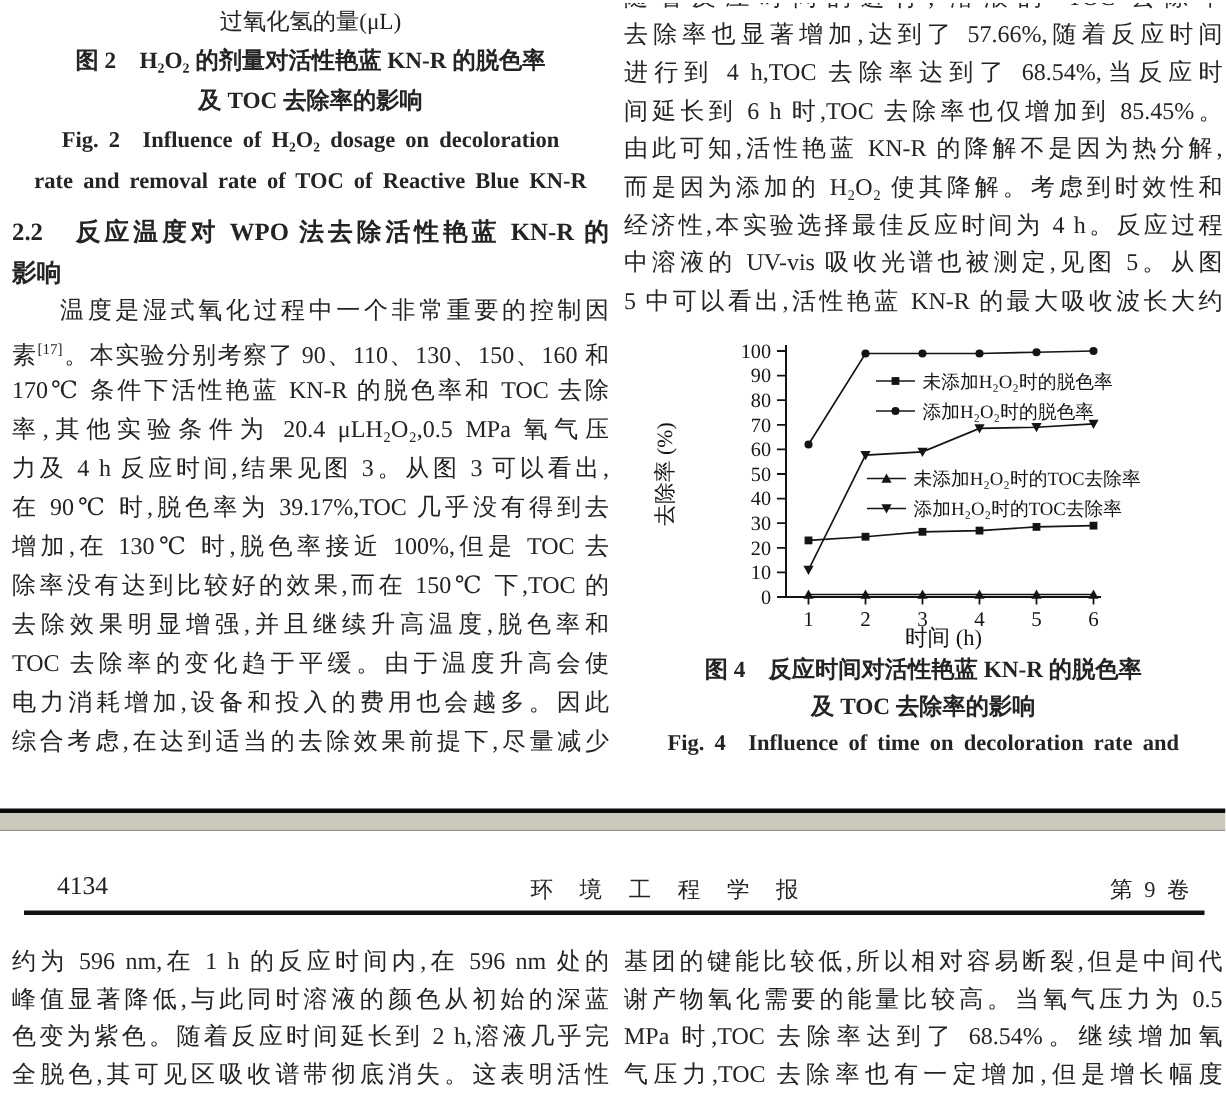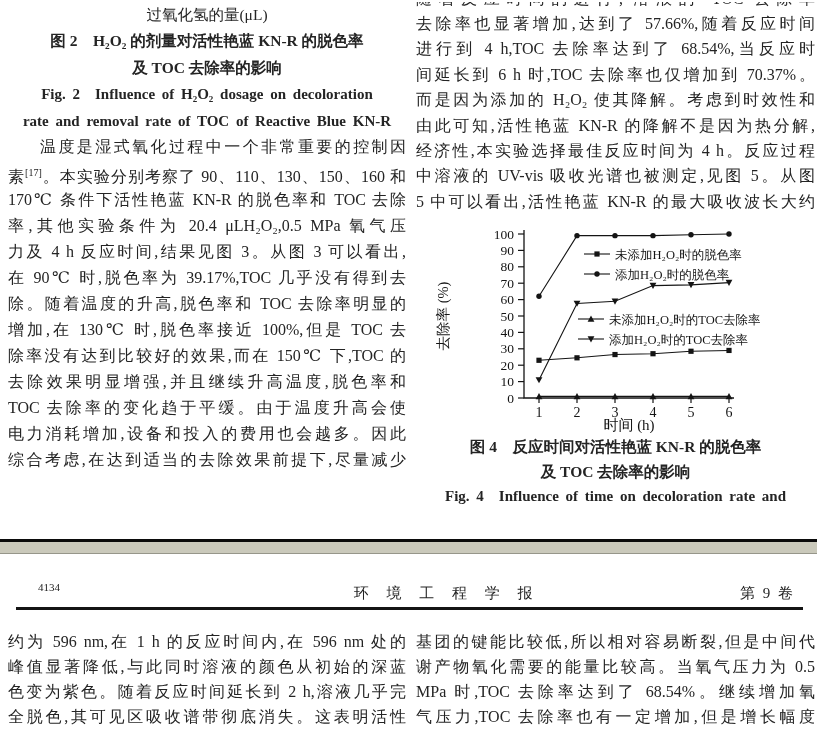--- a/index.html
+++ b/index.html
@@ -36,21 +36,21 @@
   .fig4-caps{margin-top:1px;}
   .fig4-caps .cap-cn .tline{line-height:25px;}
   .fig4-caps .cap-en .tline{line-height:25px;}
   
   .page-gap{position:absolute;top:539px;left:0;width:817px;}
   .gap-black{height:3px;background:#0b0b0b;}
   .gap-band{height:11px;background:#cac9bb;}
   .gap-edge{height:1px;background:#96968a;}
   
   .next-header{position:absolute;top:578px;left:0;width:817px;height:34px;}
-  .pgnum{position:absolute;left:38px;top:3px;font-size:11px;}
+  .pgnum{position:absolute;left:38px;top:3px;font-size:17px;}
   .jtitle{position:absolute;left:0;width:100%;text-align:center;top:6px;font-size:15px;letter-spacing:7px;padding-left:38px;}
   .vol{position:absolute;right:22px;top:6px;font-size:15px;letter-spacing:2px;}
   .hrule{position:absolute;top:29px;left:16px;right:14px;height:2.5px;background:#141414;}
   
   .bottom-section{position:absolute;top:629px;left:0;right:0;}
   .bottom-section .tline{line-height:25px;}
 </style>
 </head>
 <body>
 
@@ -59,47 +59,50 @@
     <div class="fig2-label center-lines">
         <div class="tline">过氧化氢的量(μL)</div>
       </div>
     <div class="cap-cn center-lines">
         <div class="tline">图 2　H₂O₂ 的剂量对活性艳蓝 KN-R 的脱色率</div>
         <div class="tline">及 TOC 去除率的影响</div>
       </div>
     <div class="cap-en center-lines">
         <div class="tline">Fig. 2　Influence of H₂O₂ dosage on decoloration</div>
         <div class="tline">rate and removal rate of TOC of Reactive Blue KN-R</div>
+      </div>
+    <div class="heading-block justify">
+        <div class="tline">2.2　反应温度对 WPO 法去除活性艳蓝 KN-R 的</div>
+        <div class="tline">影响</div>
       </div>
     <div class="para justify">
         <div class="tline">温度是湿式氧化过程中一个非常重要的控制因</div>
         <div class="tline">素<sup>[17]</sup>。本实验分别考察了 90、110、130、150、160 和</div>
         <div class="tline">170℃ 条件下活性艳蓝 KN-R 的脱色率和 TOC 去除</div>
         <div class="tline">率,其他实验条件为 20.4 μLH₂O₂,0.5 MPa 氧气压</div>
         <div class="tline">力及 4 h 反应时间,结果见图 3。从图 3 可以看出,</div>
         <div class="tline">在 90℃ 时,脱色率为 39.17%,TOC 几乎没有得到去</div>
-        <div class="tline">除。随着温度的升高,脱色率和 TOC 去除率明显的</div>
         <div class="tline">增加,在 130℃ 时,脱色率接近 100%,但是 TOC 去</div>
         <div class="tline">除率没有达到比较好的效果,而在 150℃ 下,TOC 的</div>
         <div class="tline">去除效果明显增强,并且继续升高温度,脱色率和</div>
         <div class="tline">TOC 去除率的变化趋于平缓。由于温度升高会使</div>
         <div class="tline">电力消耗增加,设备和投入的费用也会越多。因此</div>
         <div class="tline">综合考虑,在达到适当的去除效果前提下,尽量减少</div>
       </div>
   </div>
   <div class="colR">
     <div class="partial-clip">
       <div class="tline">随着反应时间的进行, 溶液的 TOC 去除率</div>
     </div>
     <div class="rc-text justify">
         <div class="tline">去除率也显著增加,达到了 57.66%,随着反应时间</div>
         <div class="tline">进行到 4 h,TOC 去除率达到了 68.54%,当反应时</div>
-        <div class="tline">间延长到 6 h 时,TOC 去除率也仅增加到 70.37%。</div>
+        <div class="tline">间延长到 6 h 时,TOC 去除率也仅增加到 85.45%。</div>
+        <div class="tline">由此可知,活性艳蓝 KN-R 的降解不是因为热分解,</div>
         <div class="tline">而是因为添加的 H₂O₂ 使其降解。考虑到时效性和</div>
-        <div class="tline">由此可知,活性艳蓝 KN-R 的降解不是因为热分解,</div>
         <div class="tline">经济性,本实验选择最佳反应时间为 4 h。反应过程</div>
         <div class="tline">中溶液的 UV-vis 吸收光谱也被测定,见图 5。从图</div>
         <div class="tline">5 中可以看出,活性艳蓝 KN-R 的最大吸收波长大约</div>
       </div>
     <div class="fig4">
       <svg width="392" height="206" viewBox="0 0 392 206">
           <path d="M 98 3 L 98 171 L 308 171" fill="none" stroke="#141414" stroke-width="1.3"></path>
           <line x1="92" y1="171" x2="98" y2="171" stroke="#141414" stroke-width="1.2"></line>
           <text x="88" y="175.5" text-anchor="end" font-size="13.5" fill="#141414">0</text>
           <line x1="92" y1="154.6" x2="98" y2="154.6" stroke="#141414" stroke-width="1.2"></line>

